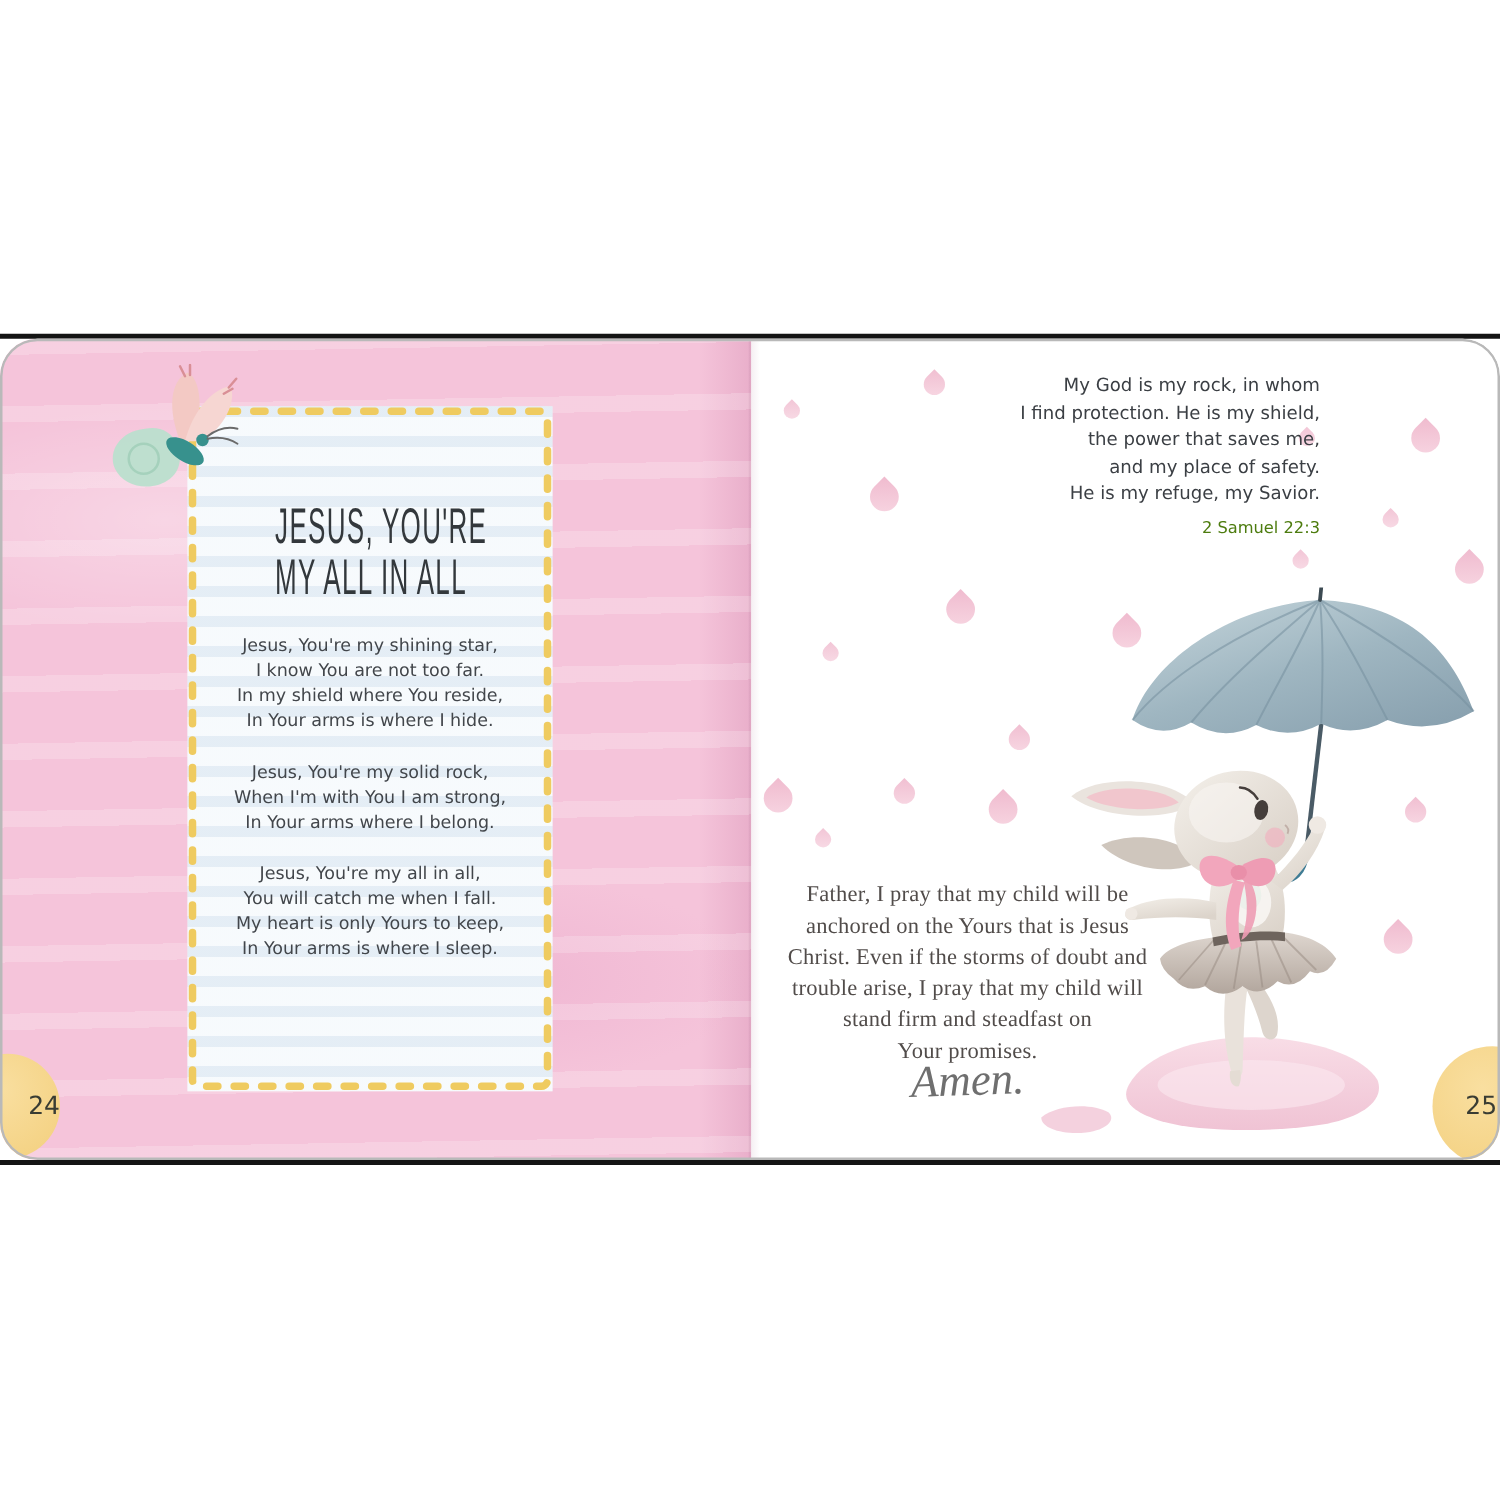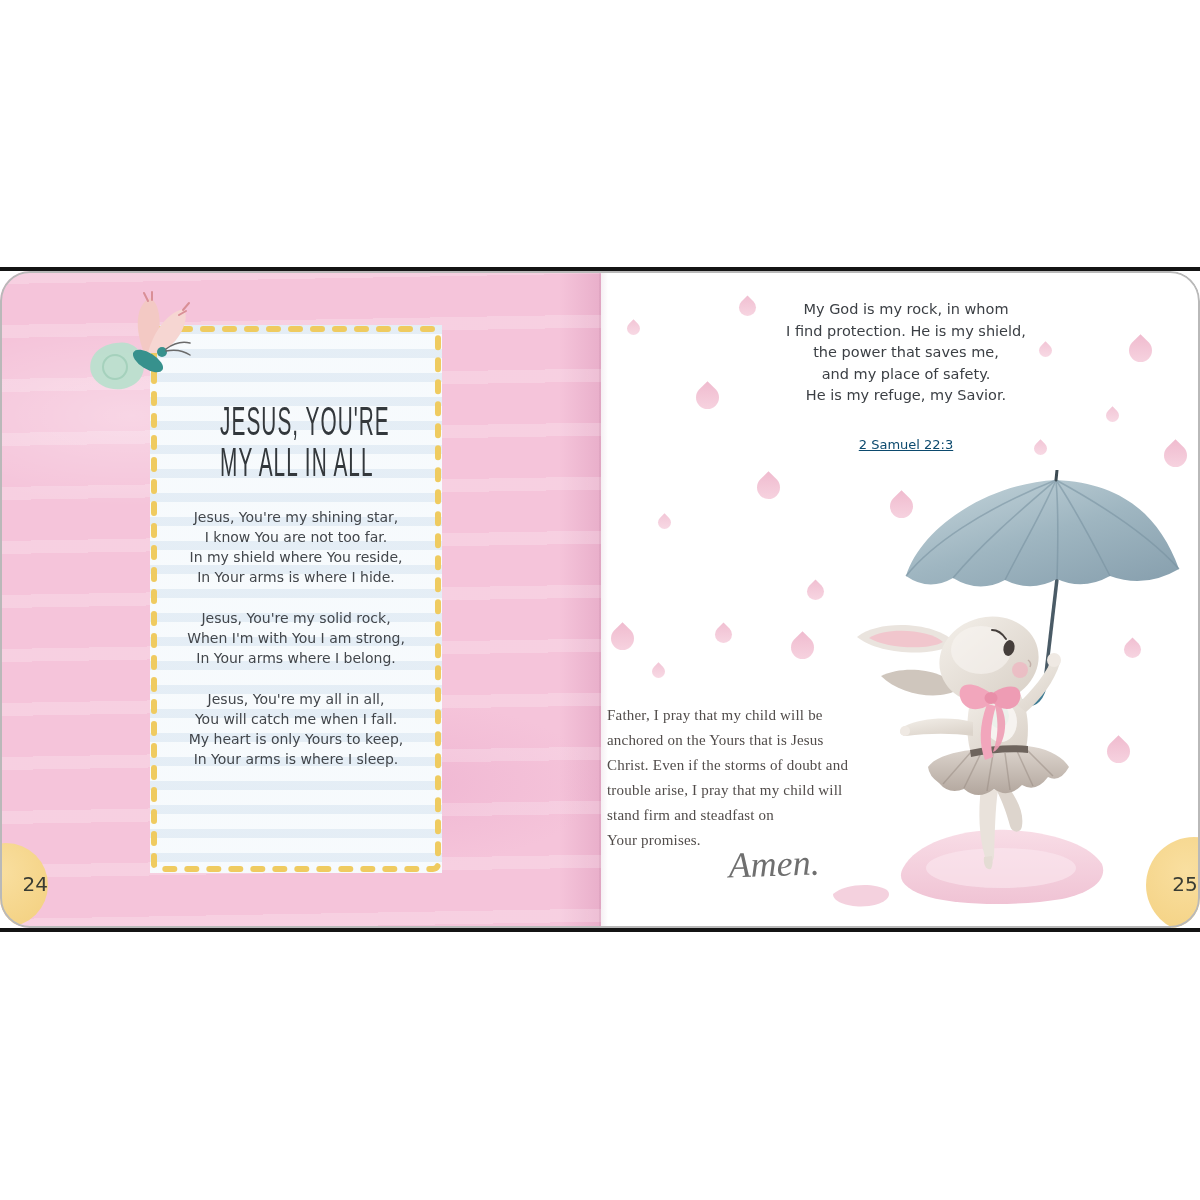--- a/index.html
+++ b/index.html
@@ -36,23 +36,23 @@
   .title-line{font-size:40px;line-height:41px;font-weight:400;letter-spacing:2px;white-space:nowrap;transform:scaleX(0.52);}
   .poem{position:absolute;top:182px;left:0;right:0;text-align:center;font-size:14px;line-height:20px;color:#42464b;}
   .stanza{margin-bottom:21px;}
   
   .butterfly{position:absolute;left:84px;top:20px;width:124px;height:118px;z-index:8;}
   
   .drop{position:absolute;background:linear-gradient(135deg,#edafc6,#f6cfdd);border-radius:0 50% 50% 50%;transform:rotate(45deg);}
   .drop.sm{width:13px;height:13px;opacity:.72;}
   .drop.md{width:17px;height:17px;opacity:.8;}
   .drop.lg{width:23px;height:23px;opacity:.85;}
-  .verse{position:absolute;left:155px;top:28px;width:300px;text-align:center;font-size:14.5px;line-height:21.5px;color:#3b3f44;z-index:10;}
-  .verse-ref{margin-top:27px;font-size:13px;color:#0c4a6e;text-decoration:underline;}
-  .prayer{position:absolute;left:6px;top:432px;width:334px;font-family:"Liberation Serif",serif;font-size:15px;line-height:25px;color:#514c4a;letter-spacing:0.2px;z-index:10;}
+  .verse{position:absolute;left:155px;top:28px;width:300px;text-align:right;font-size:14.5px;line-height:21.5px;color:#3b3f44;z-index:10;}
+  .verse-ref{margin-top:5px;font-size:13px;color:#4d7c0f;}
+  .prayer{position:absolute;left:6px;top:432px;width:334px;text-align:center;font-family:"Liberation Serif",serif;font-size:18px;line-height:25px;color:#514c4a;letter-spacing:0.2px;z-index:10;}
   .amen{position:absolute;left:6px;top:572px;width:334px;text-align:center;font-family:"Liberation Serif",serif;font-style:italic;font-size:36px;color:#6f6f6f;transform:rotate(-2deg);z-index:10;}
   .bunny{position:absolute;left:220px;top:199px;width:380px;height:445px;z-index:6;}
   
   .pg-circle{position:absolute;border-radius:50%;background:radial-gradient(circle at 42% 35%, #f9dfa0, #f3cf7d);z-index:50;}
   .pg-circle-left{left:-36px;top:572px;width:84px;height:84px;}
   .pg-circle-right{left:1146px;top:566px;width:96px;height:96px;}
   .pg-num{position:absolute;font-size:20px;color:#393c33;z-index:51;text-align:center;}
   .num-left{left:14px;top:601px;width:34px;text-align:right;}
   .num-right{left:1150px;top:601px;width:38px;margin-left:16px;}
 </style>

